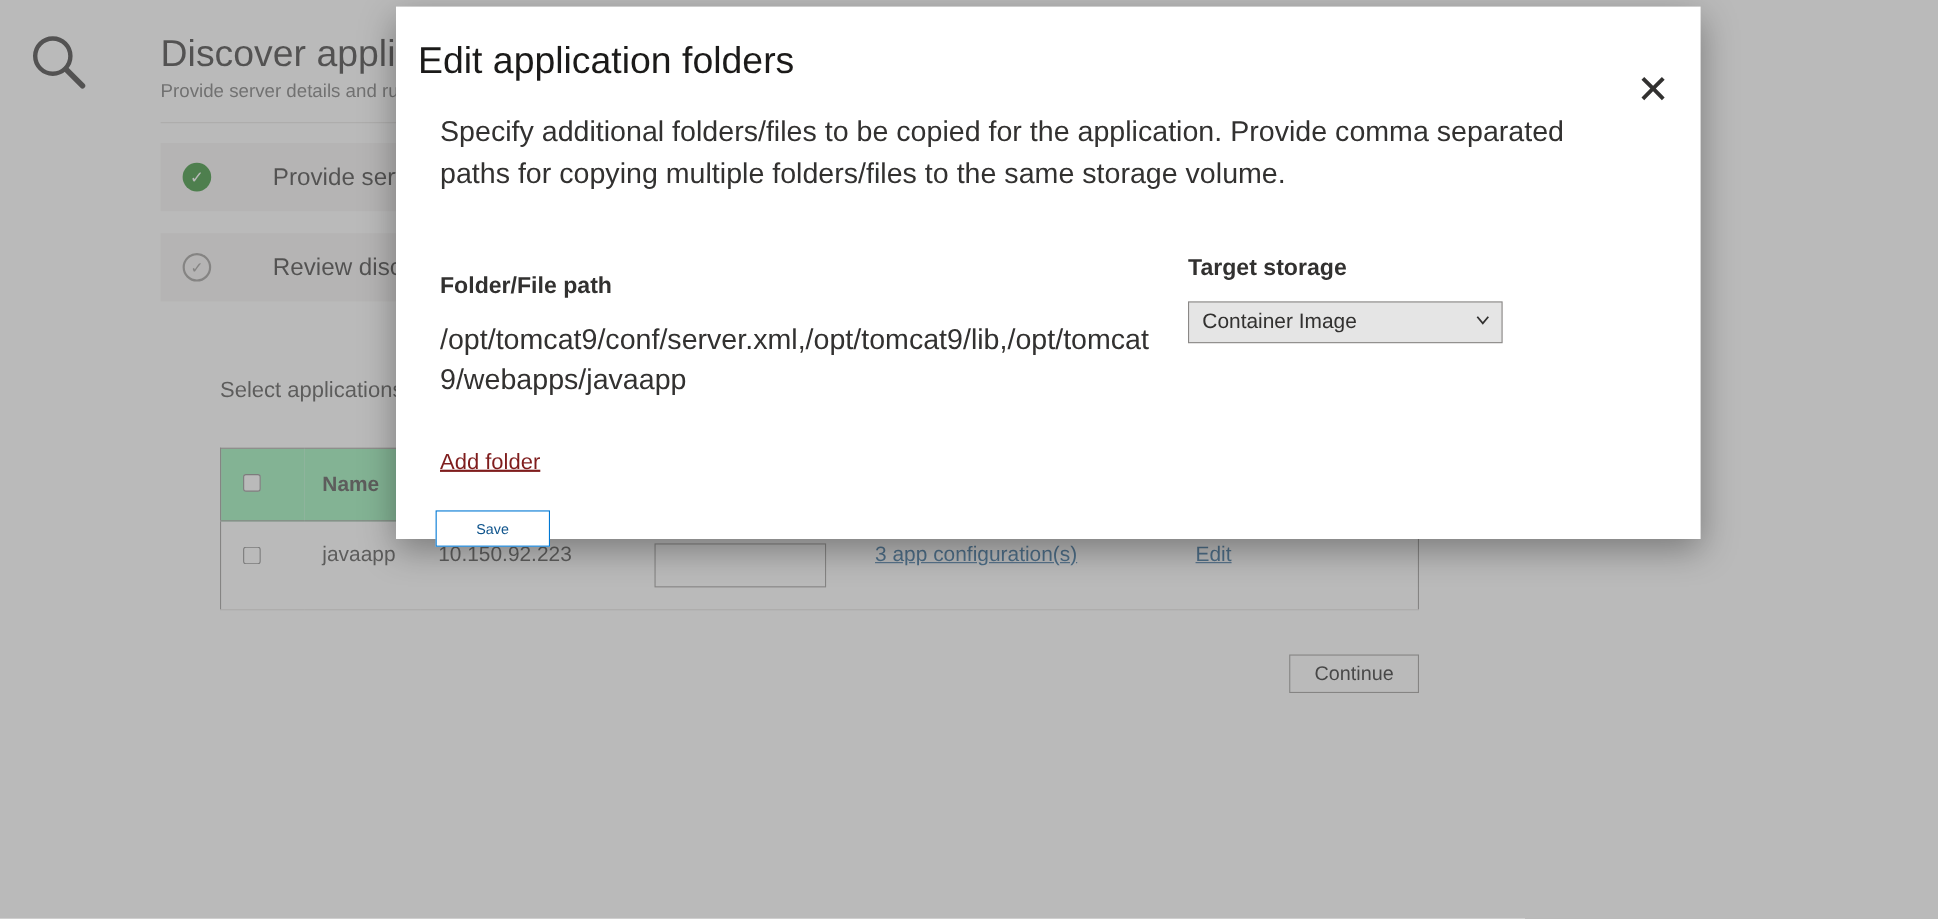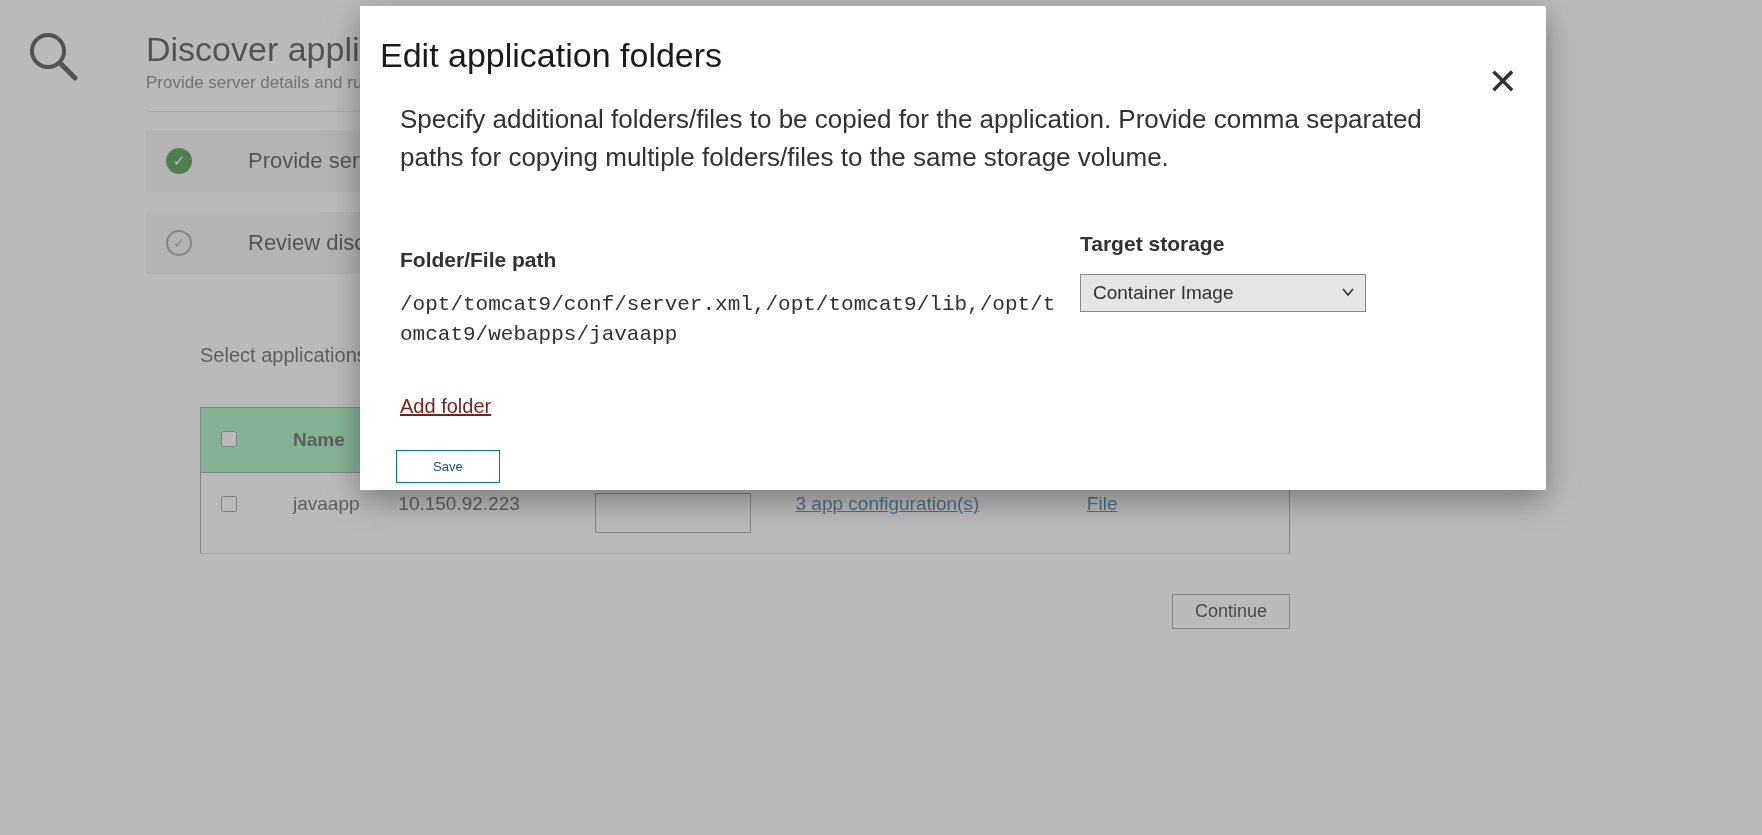--- a/index.html
+++ b/index.html
@@ -161,25 +161,24 @@
     margin-top: 56px;
   }
   .col-label {
     font-size: 21px;
     font-weight: 600;
     color: #323130;
     margin-bottom: 18px;
   }
   .path-col { width: 660px; margin-top: 16px; }
   .path-val {
-    font-size: 21px;
+    font-size: 26px;
     color: #323130;
     line-height: 1.4;
     word-break: break-all;
-    font-family: Liberation Mono, monospace;
   }
   .storage-col { width: 300px; }
   .select-box {
     position: relative;
     border: 1px solid #8a8886;
     background: #e5e5e5;
     height: 38px;
     display: flex;
     align-items: center;
     padding: 0 34px 0 12px;
@@ -260,21 +259,21 @@
           <th>Application folders</th>
         </tr>
       </thead>
       <tbody>
         <tr>
           <td><input type="checkbox" style=""></td>
           <td>javaapp</td>
           <td>10.150.92.223</td>
           <td><input class="cell-input" type="text" value="" style=""></td>
           <td><a href="#" class="tlink">3 app configuration(s)</a></td>
-          <td><a href="#" class="tlink">File</a></td>
+          <td><a href="#" class="tlink">Edit</a></td>
         </tr>
       </tbody>
     </table>
   </div>
 
   <div class="lower-pad">
     <button class="continue-btn">Continue</button>
   </div>
 </div>
 

